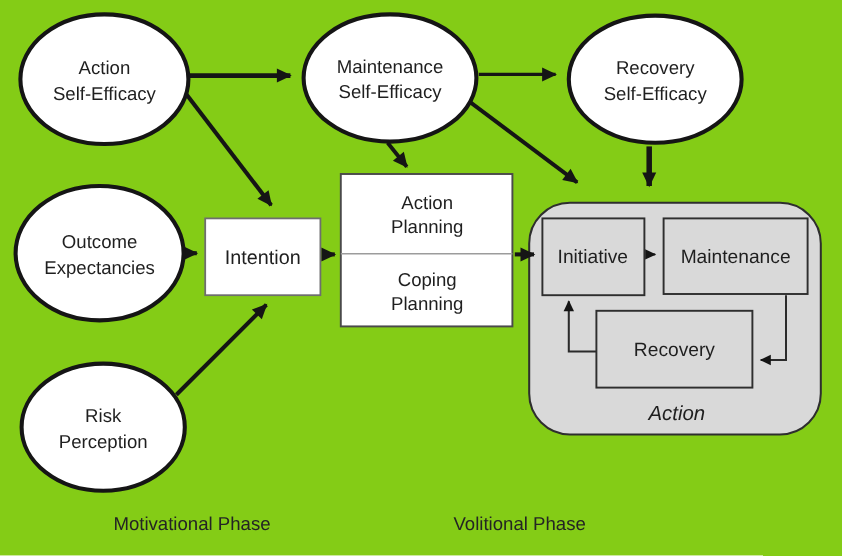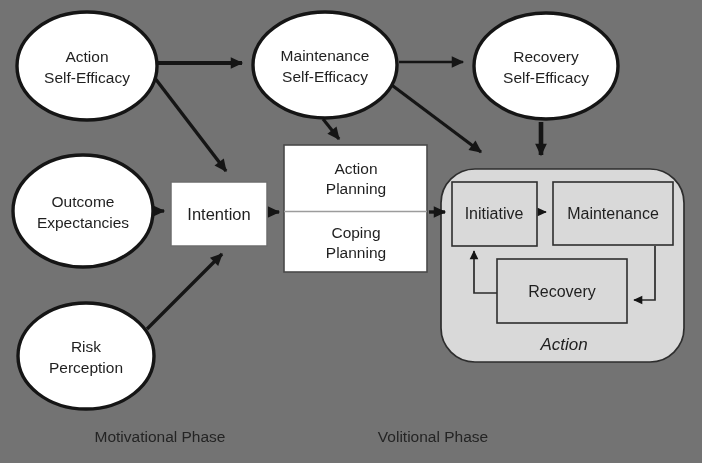--- a/index.html
+++ b/index.html
@@ -1,19 +1,19 @@
 <!DOCTYPE html>
 <html><head>
 <meta charset="utf-8">
 <style>
   html,body{margin:0;padding:0;background:#ffffff;}
   .stage{
     position:relative;
     width:702px;height:463px;
-    background:#737373;
+    background:#84cc16;
     font-family:"Liberation Sans", sans-serif;
     overflow:hidden;
   }
   svg{display:block;}
   svg text{
     font-family:"Liberation Sans", sans-serif;
     fill:#1f1f1f;
     text-anchor:middle;
   }
   .node-text{font-size:15.5px;}

